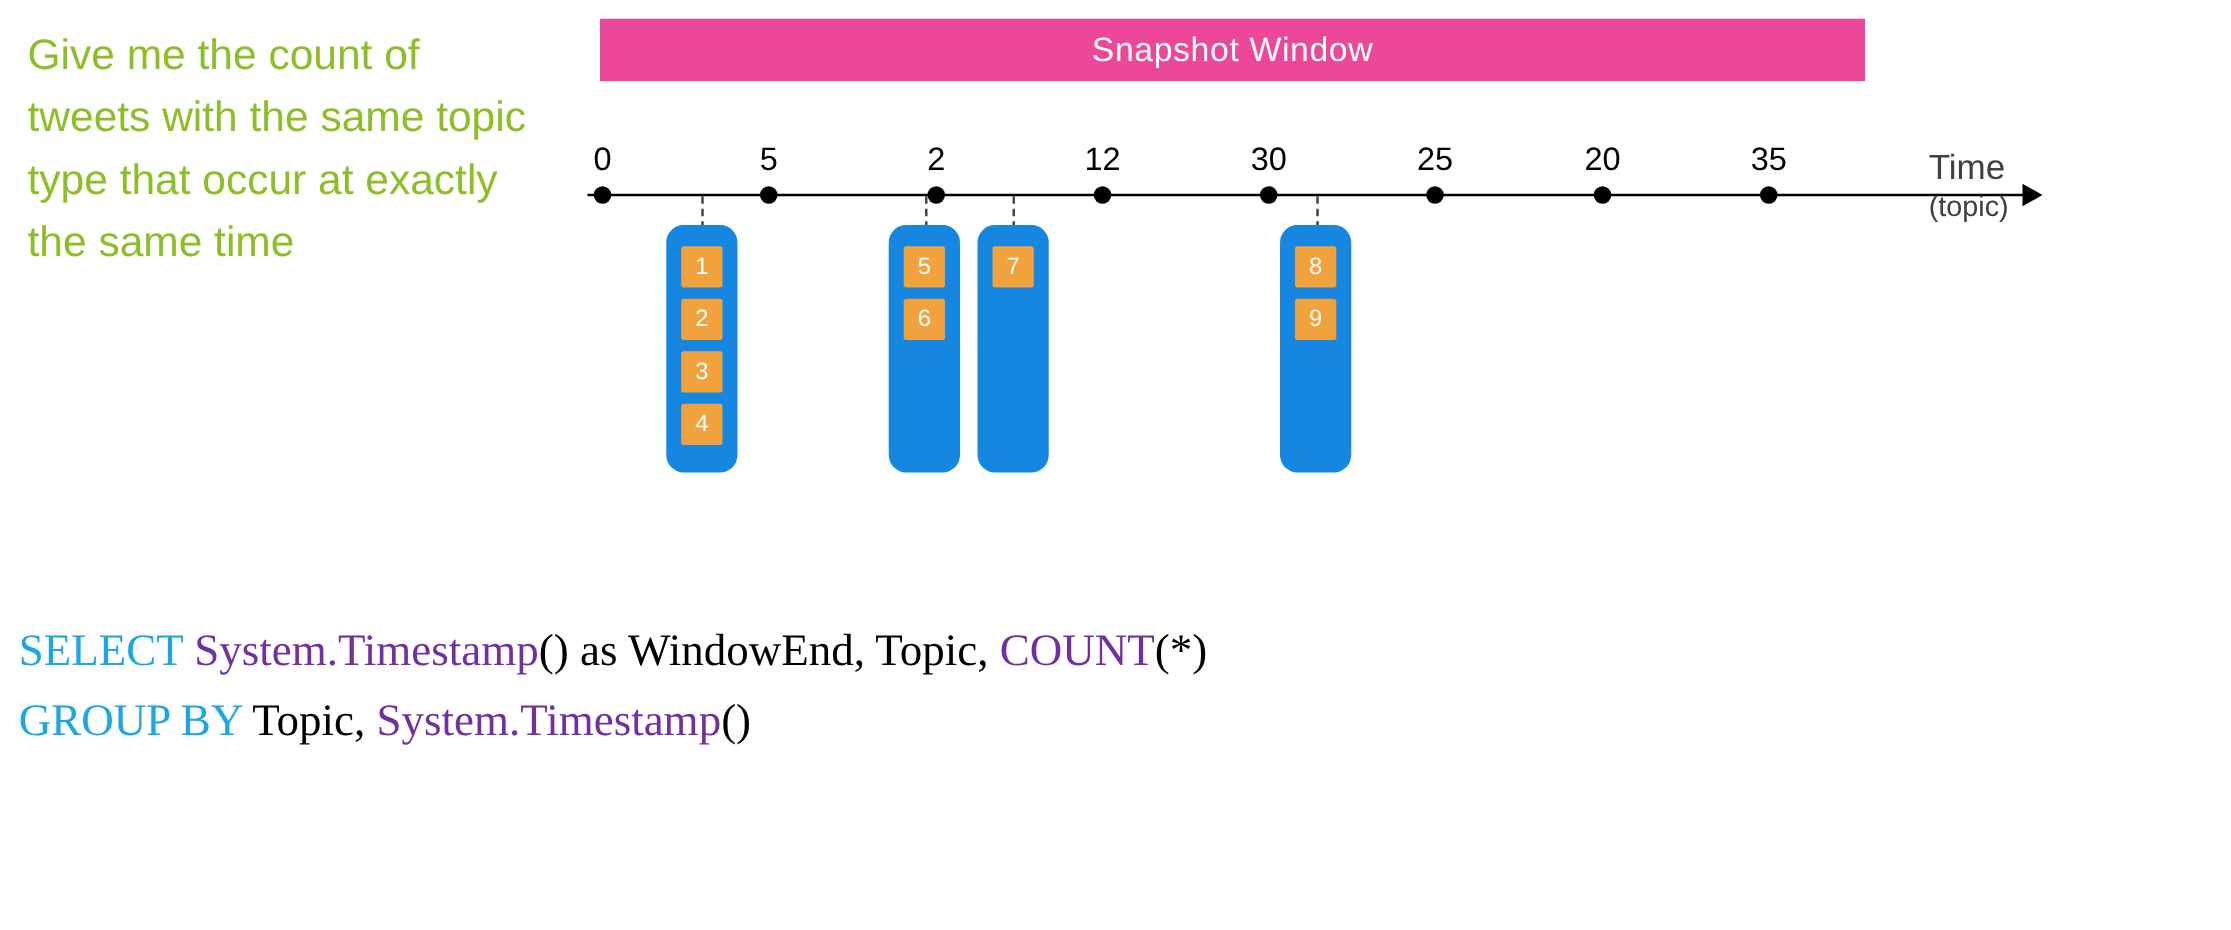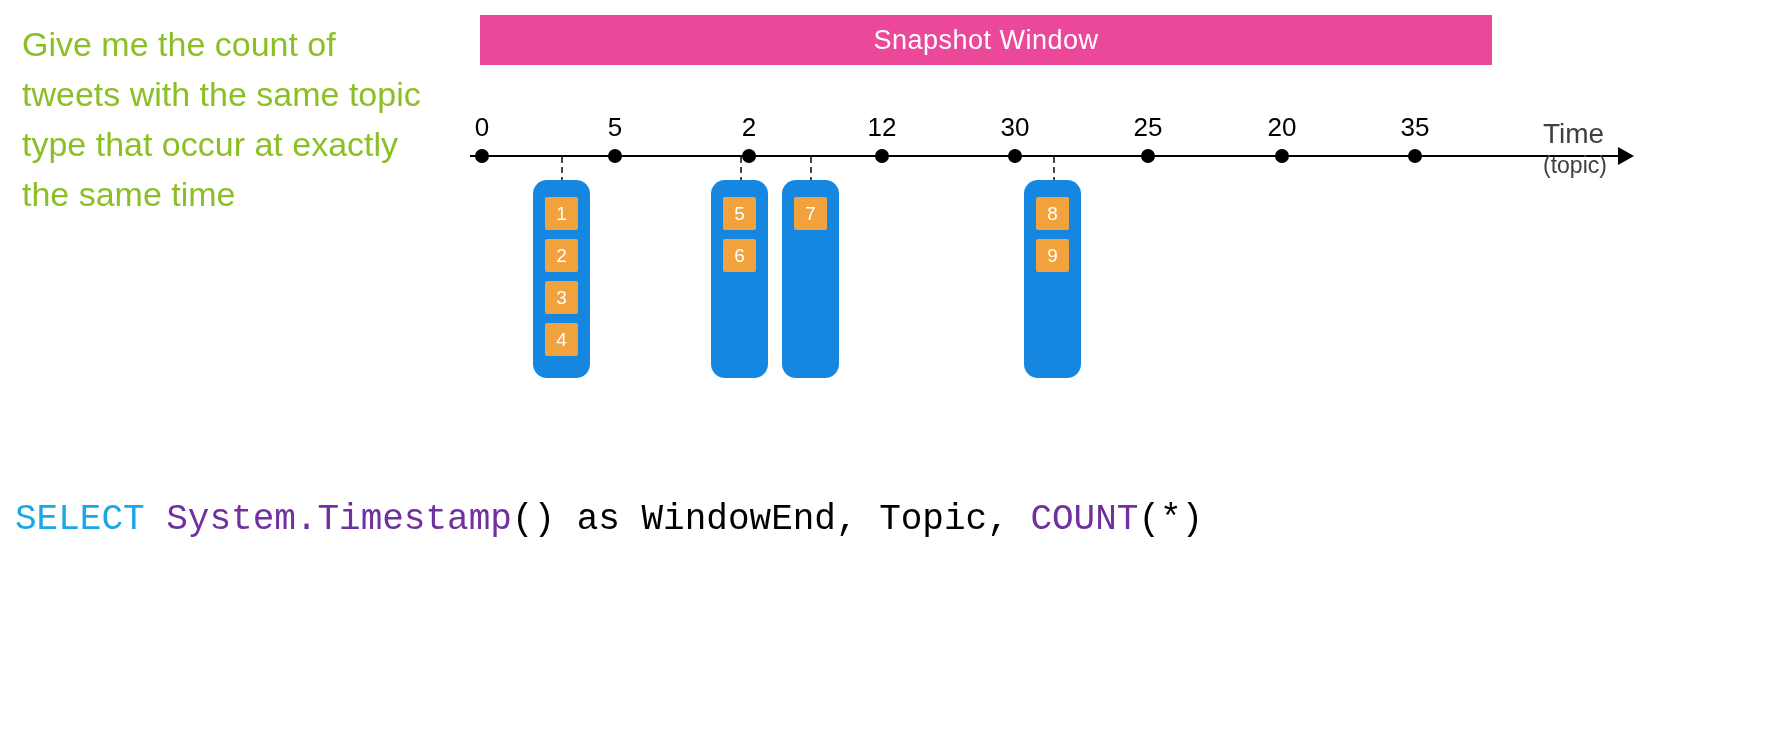--- a/index.html
+++ b/index.html
@@ -65,21 +65,21 @@
   .event-box{
     position:absolute;left:12px;width:33px;height:33px;
     background:#f2a23c;border-radius:2px;
     color:#ffffff;font-size:19px;line-height:33px;text-align:center;
   }
   .ev0{top:17px;} .ev1{top:59px;} .ev2{top:101px;} .ev3{top:143px;}
 
   
   .code{
     position:absolute;left:15px;top:492px;
-    font-family:Liberation Mono, monospace;
+    font-family:Liberation Serif, serif;
     font-size:36px;line-height:56px;color:#000000;
   }
   .code-line{white-space:pre;}
   .tok-keyword{color:#1ba6e6;}
   .tok-function{color:#7030a0;}
   .tok-plain{color:#000000;}
 </style>
 </head>
 <body>
 
@@ -153,15 +153,16 @@
     <div class="event-box ev0">7</div>
   </div>
 
   <div class="event-group" style="left:1024px;">
     <div class="event-box ev0">8</div>
     <div class="event-box ev1">9</div>
   </div>
 
   <div class="code">
     <div class="code-line"><span class="tok-keyword">SELECT </span><span class="tok-function">System.Timestamp</span><span class="tok-plain">() as WindowEnd, Topic, </span><span class="tok-function">COUNT</span><span class="tok-plain">(*)</span></div>
+    <div class="code-line"><span class="tok-keyword">GROUP BY </span><span class="tok-plain">Topic, </span><span class="tok-function">System.Timestamp</span><span class="tok-plain">()</span></div>
   </div>
 
 </div>
 
 </body></html>

